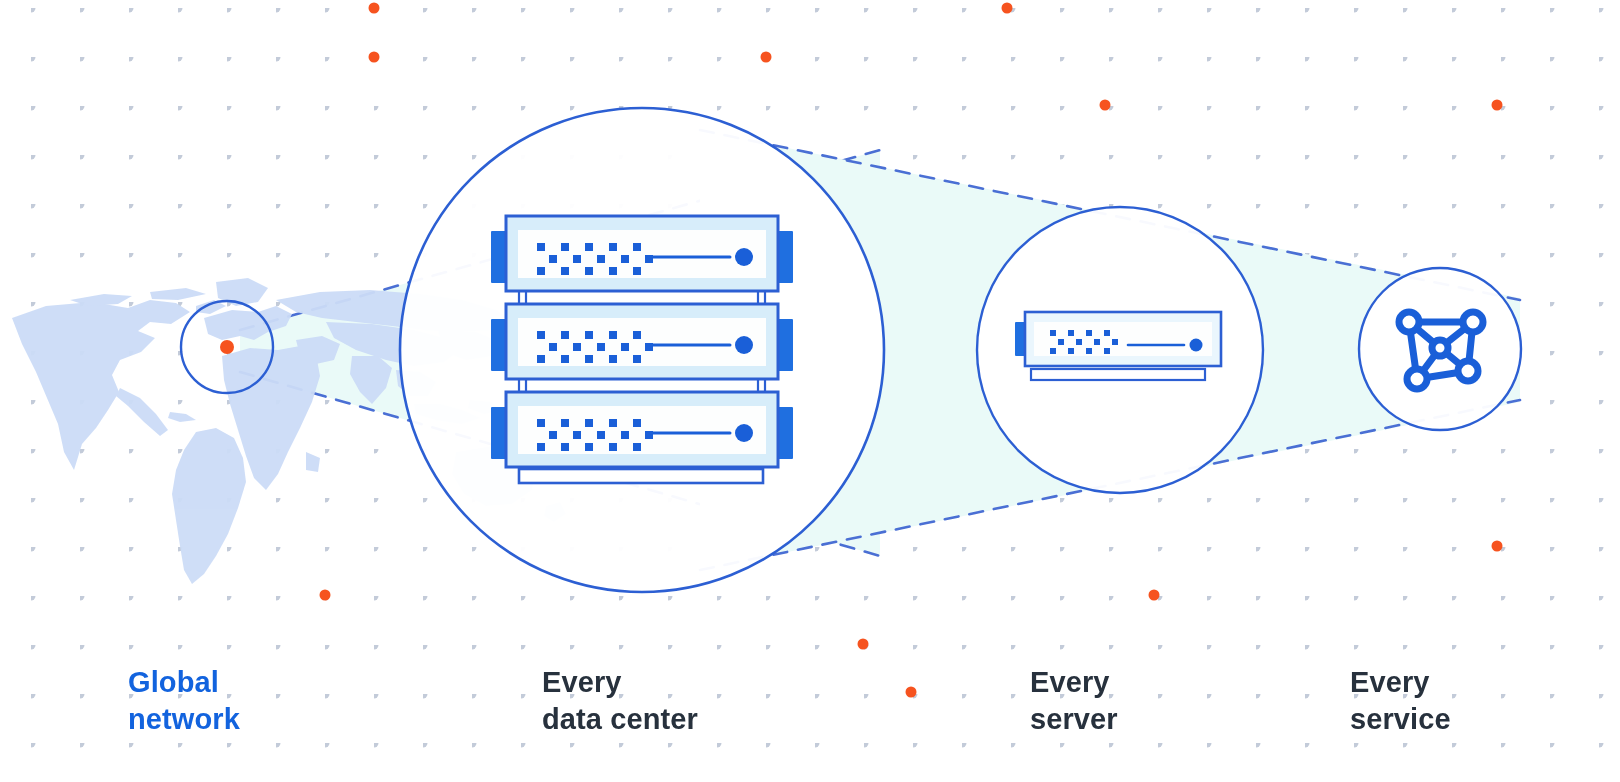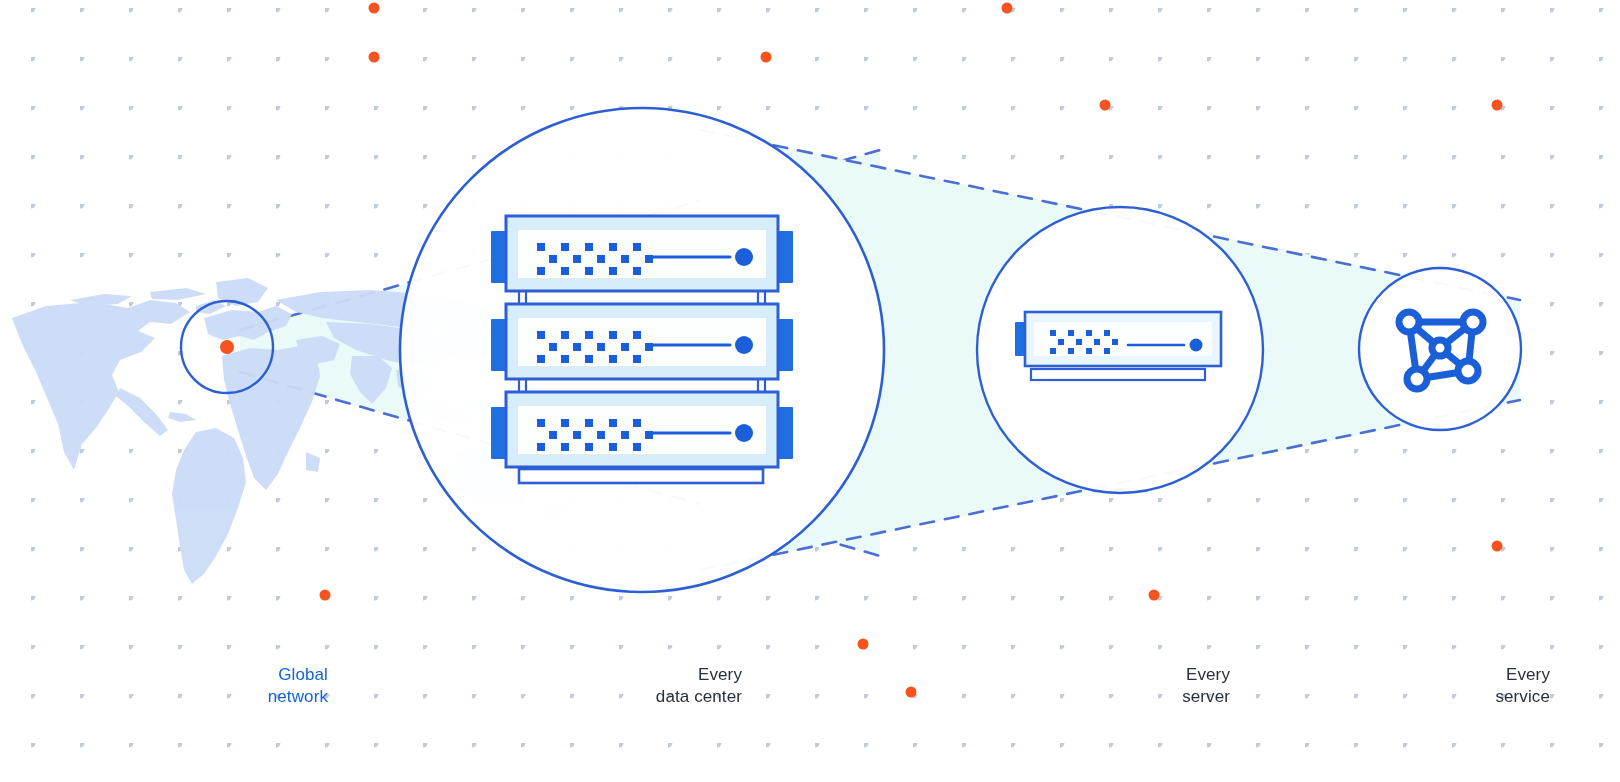--- a/index.html
+++ b/index.html
@@ -19,24 +19,24 @@
   }
   #scene {
     position: absolute;
     inset: 0;
     width: 1620px;
     height: 782px;
     display: block;
   }
   .caption {
     position: absolute;
-    text-align: right;
-    font-size: 17px;
+    text-align: left;
+    font-size: 29px;
     line-height: 1.28;
-    font-weight: 400;
+    font-weight: 700;
     letter-spacing: 0.1px;
     white-space: pre-line;
     pointer-events: none;
   }
   #cap-global  { left: 128px;  top: 664px; width: 200px; color: #1263de; }
   #cap-dc      { left: 542px;  top: 664px; width: 200px; color: #27313d; }
   #cap-server  { left: 1030px; top: 664px; width: 200px; color: #27313d; }
   #cap-service { left: 1350px; top: 664px; width: 200px; color: #27313d; }
 </style>
 </head>

